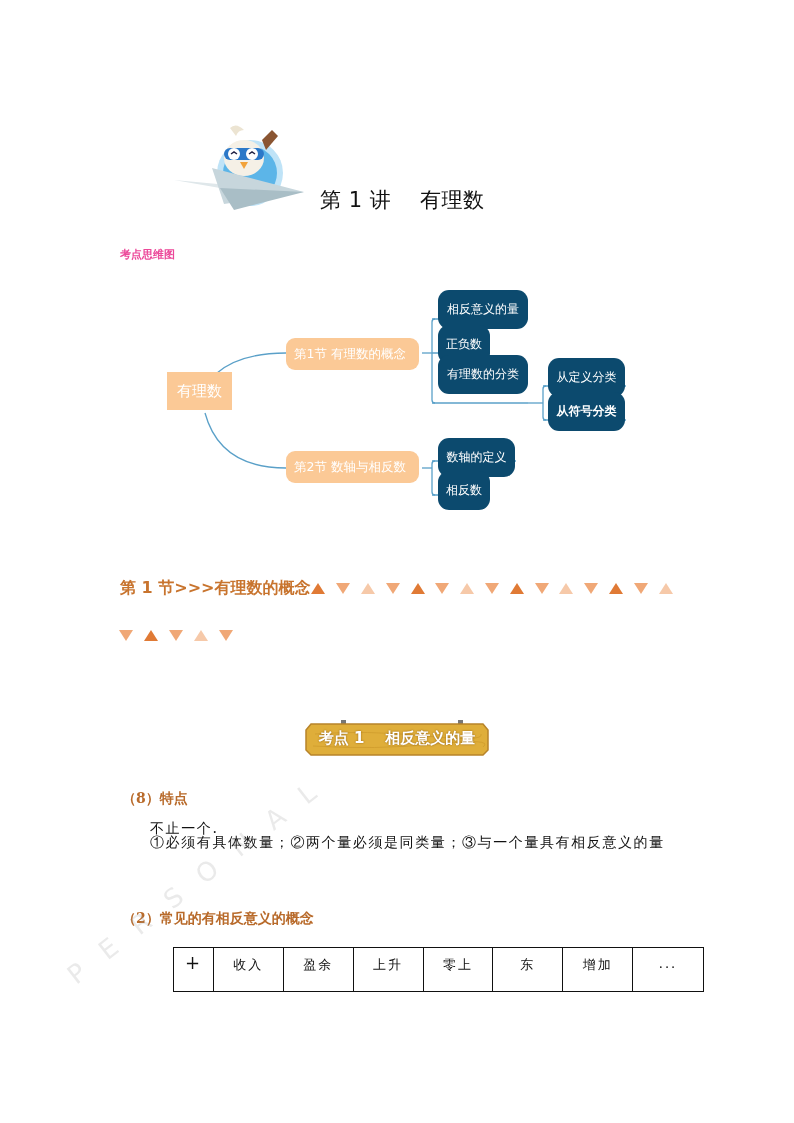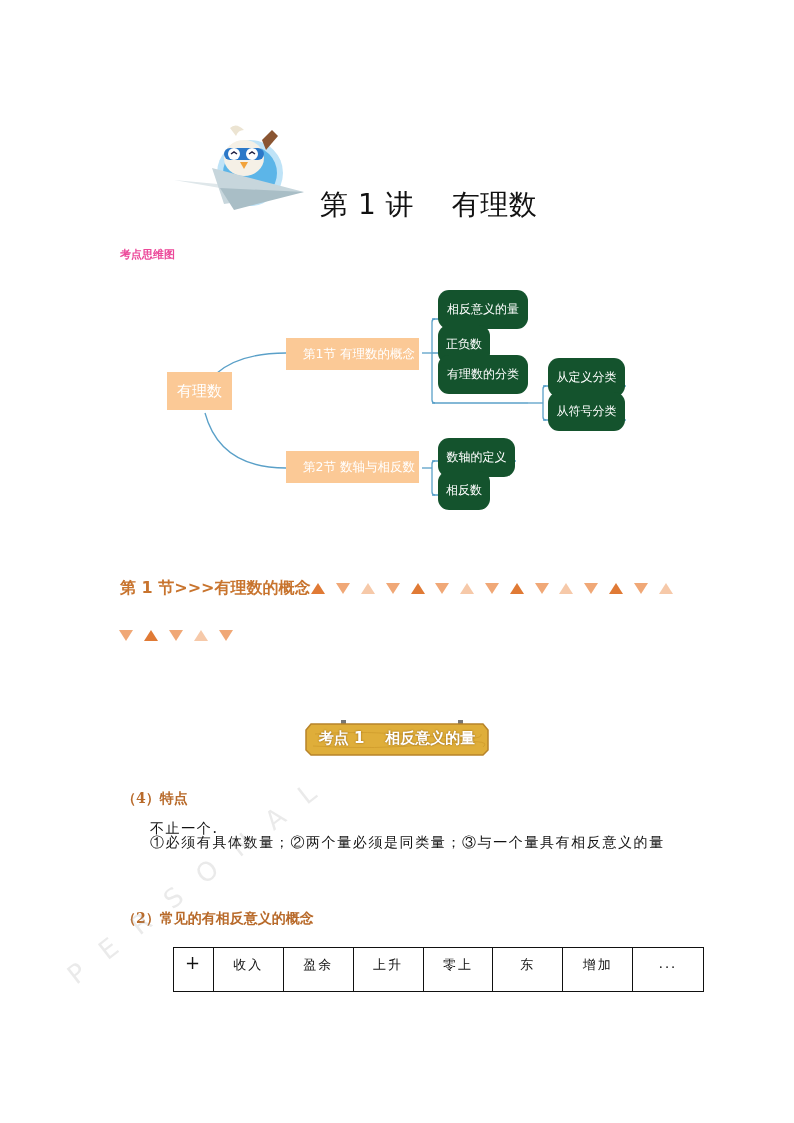--- a/index.html
+++ b/index.html
@@ -2,32 +2,32 @@
 <html><head>
   <meta charset="utf-8">
   <style>
     html, body { margin: 0; padding: 0; background: #ffffff; }
     body { width: 794px; height: 1123px; position: relative; overflow: hidden;
            font-family: "DejaVu Sans", "Liberation Sans", sans-serif; color: #111; }
     .abs { position: absolute; }
 
     
     .mascot { left: 172px; top: 118px; width: 140px; height: 95px; }
-    .lecture-title { left: 320px; top: 186px; font-size: 28px; font-family: "DejaVu Sans", sans-serif; color: #111; letter-spacing: 0.5px; white-space: pre; }
+    .lecture-title { left: 320px; top: 186px; font-size: 21px; font-family: "DejaVu Sans", sans-serif; color: #111; letter-spacing: 0.5px; white-space: pre; }
 
     .section-heading { font-size: 11px; font-weight: bold; color: #ec4899; }
     .mindmap-heading { left: 120px; top: 247px; }
 
     
     .mm-svg { left: 160px; top: 285px; }
     .mm-root { left: 167px; top: 372px; width: 65px; height: 38px; background: #fbc996; color: #fff;
                font-size: 15px; display: flex; align-items: center; justify-content: center; }
-    .mm-sec { background: #fbc996; color: #fff; font-size: 12.5px; border-radius: 0;
-              display: flex; align-items: center; padding-left: 17px; box-sizing: border-box; }
-    .mm-pill { background: #14532d; color: #fff; font-size: 12px; border-radius: 11px;
+    .mm-sec { background: #fbc996; color: #fff; font-size: 12.5px; border-radius: 9px;
+              display: flex; align-items: center; padding-left: 8px; box-sizing: border-box; }
+    .mm-pill { background: #0c4a6e; color: #fff; font-size: 12px; border-radius: 11px;
                display: flex; align-items: center; justify-content: center; height: 39px; box-sizing: border-box; }
 
     .section1-title { left: 120px; top: 578px; font-size: 16px; font-weight: bold; color: #c8742e; white-space: pre; }
     .tri-row { display: flex; gap: 0; }
     .tri { width: 24.8px; height: 14px; display: flex; align-items: center; justify-content: center; }
 
     
     .sign { left: 305px; top: 720px; width: 184px; height: 36px; }
     .sign-text { left: 305px; top: 720px; width: 184px; height: 36px; display: flex; align-items: center; justify-content: center;
                  color: #fff; font-weight: bold; font-size: 15px; white-space: pre; text-shadow: 0 0 2px #8a5a10; }
@@ -94,21 +94,21 @@
 
 <div class="abs mm-root">有理数</div>
 
 <div class="abs mm-sec" style="left:286px;top:338px;width:133px;height:32px;">第1节 有理数的概念</div>
 <div class="abs mm-sec" style="left:286px;top:451px;width:133px;height:32px;">第2节 数轴与相反数</div>
 
 <div class="abs mm-pill" style="left:438px;top:290px;width:90px;">相反意义的量</div>
 <div class="abs mm-pill" style="left:438px;top:325px;width:52px;">正负数</div>
 <div class="abs mm-pill" style="left:438px;top:355px;width:90px;">有理数的分类</div>
 <div class="abs mm-pill" style="left:548px;top:358px;width:77px;">从定义分类</div>
-<div class="abs mm-pill" style="left:548px;top:392px;width:77px;">从符号分类</div>
+<div class="abs mm-pill" style="left:548px;top:392px;width:77px;font-weight:bold;">从符号分类</div>
 <div class="abs mm-pill" style="left:438px;top:438px;width:77px;">数轴的定义</div>
 <div class="abs mm-pill" style="left:438px;top:471px;width:52px;">相反数</div>
 
 <div class="abs section1-title">第 1 节&gt;&gt;&gt;有理数的概念</div>
 
 <div class="abs tri-row" style="left:306px;top:581px;" id="tri-row-1">
     <div class="tri">
       <svg width="14" height="13" viewBox="0 0 14 13">
         <polygon points="0,12 7,1 14,12" fill="#e07a35"></polygon>
       </svg>
@@ -214,21 +214,21 @@
 
 <svg class="abs sign" width="184" height="36" viewBox="0 0 184 36">
   <rect x="36" y="0" width="5" height="5" fill="#777"></rect>
   <rect x="153" y="0" width="5" height="5" fill="#777"></rect>
   <path d="M6 4 L178 4 L183 10 L183 30 L178 35 L6 35 L1 30 L1 10 Z" fill="#dfae3a" stroke="#b8842a" stroke-width="1.5"></path>
   <path d="M10 14 Q60 10 120 16 T176 14" stroke="#c99628" stroke-width="1" fill="none" opacity="0.6"></path>
   <path d="M8 26 Q70 30 130 24 T178 27" stroke="#c99628" stroke-width="1" fill="none" opacity="0.6"></path>
 </svg>
 <div class="abs sign-text">考点 1    相反意义的量</div>
 
-<div class="abs sub-heading" style="left:122px;top:790px;">（4）特点</div>
+<div class="abs sub-heading" style="left:122px;top:790px;">（8）特点</div>
 <div class="abs body-text" style="left:150px;top:834px;">①必须有具体数量；②两个量必须是同类量；③与一个量具有相反意义的量</div>
 <div class="abs body-text" style="left:150px;top:820px;">不止一个.</div>
 
 <div class="abs sub-heading" style="left:122px;top:910px;">（2）常见的有相反意义的概念</div>
 
 <table class="abs opp" style="left:173px;top:947px;width:531px;">
   <tbody>
       <tr>
     <td style="width:40px;font-size:18px;padding-top:4px;">+</td>
     <td style="width:70px;">收入</td>

